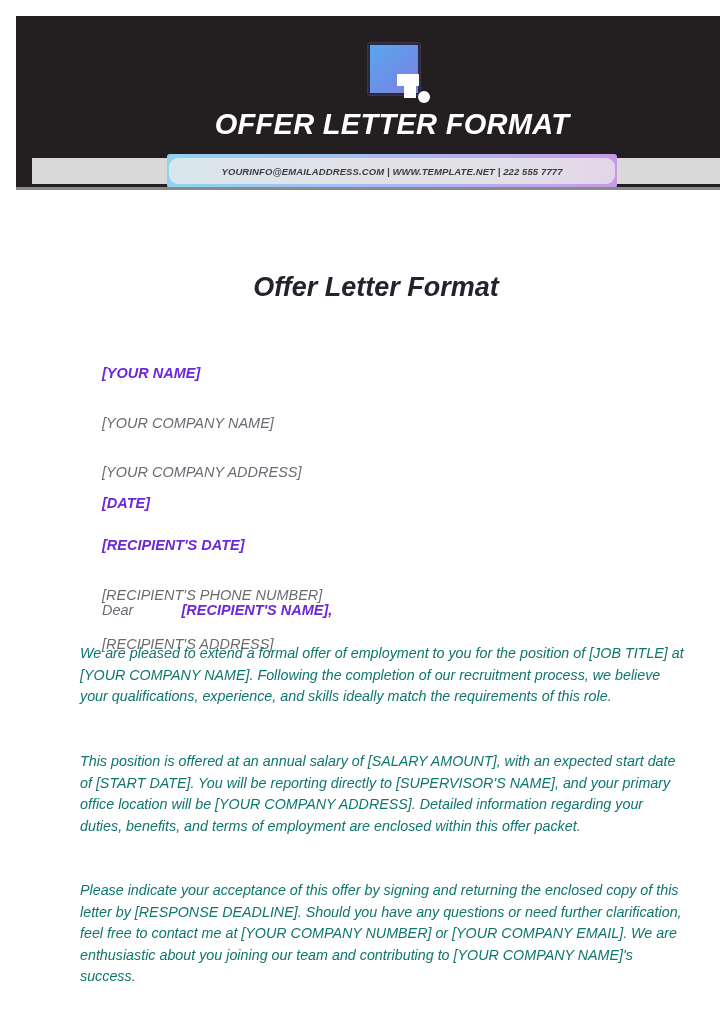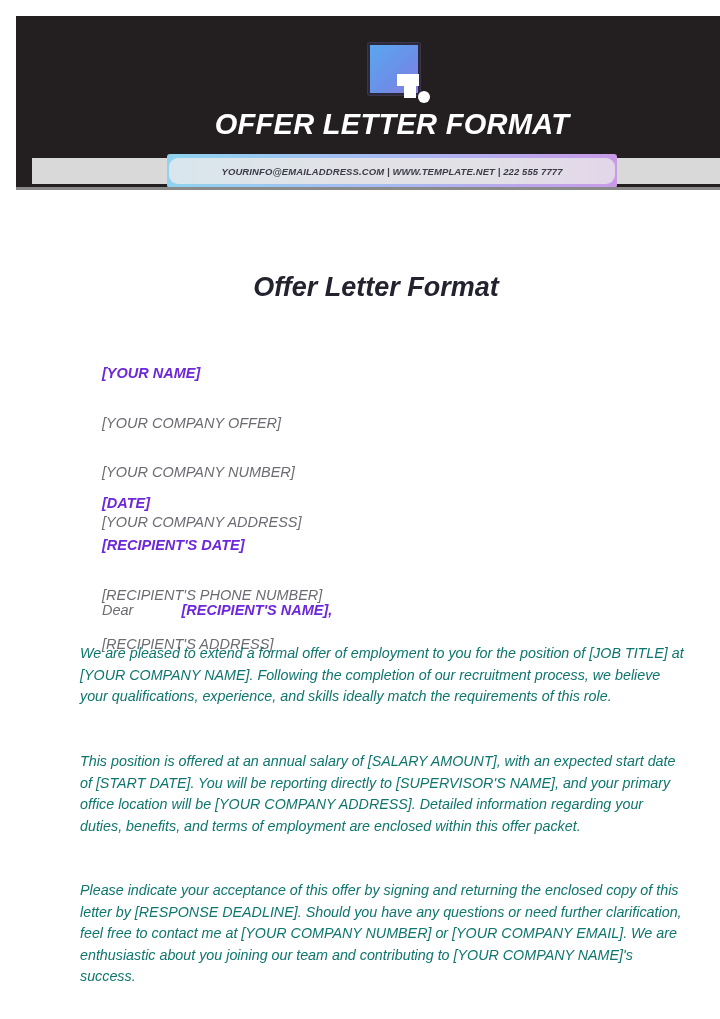--- a/index.html
+++ b/index.html
@@ -76,22 +76,21 @@
   <div class="header-title">OFFER LETTER FORMAT</div>
   <div class="contact-band"></div>
   <div class="contact-glow"></div>
   <div class="contact-inner">YOURINFO@EMAILADDRESS.COM | WWW.TEMPLATE.NET | 222 555 7777</div>
 </div>
 
 <div class="doc-title">Offer Letter Format</div>
 
 <div class="block" style="top: 319px;">
   <div class="bold">[YOUR NAME]</div>
-  <div>[YOUR COMPANY OFFER]</div>
-  <div>[YOUR COMPANY NUMBER]</div>
+  <div>[YOUR COMPANY NAME]</div>
   <div>[YOUR COMPANY ADDRESS]</div>
 </div>
 
 <div class="block" style="top: 449px;">
   <div class="bold">[DATE]</div>
 </div>
 
 <div class="block" style="top: 491px;">
   <div class="bold">[RECIPIENT'S DATE]</div>
   <div>[RECIPIENT'S PHONE NUMBER]</div>

